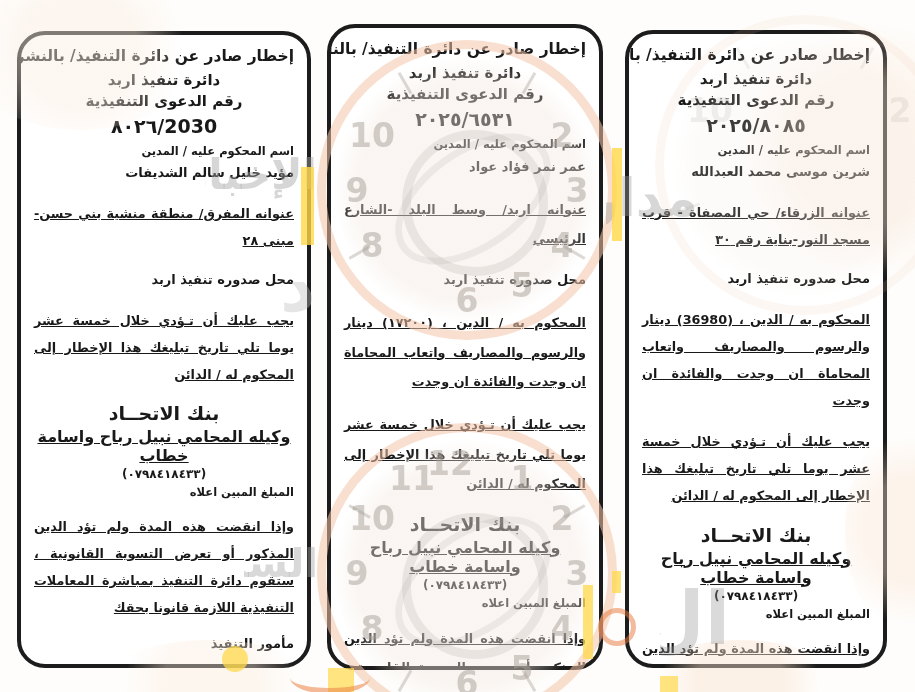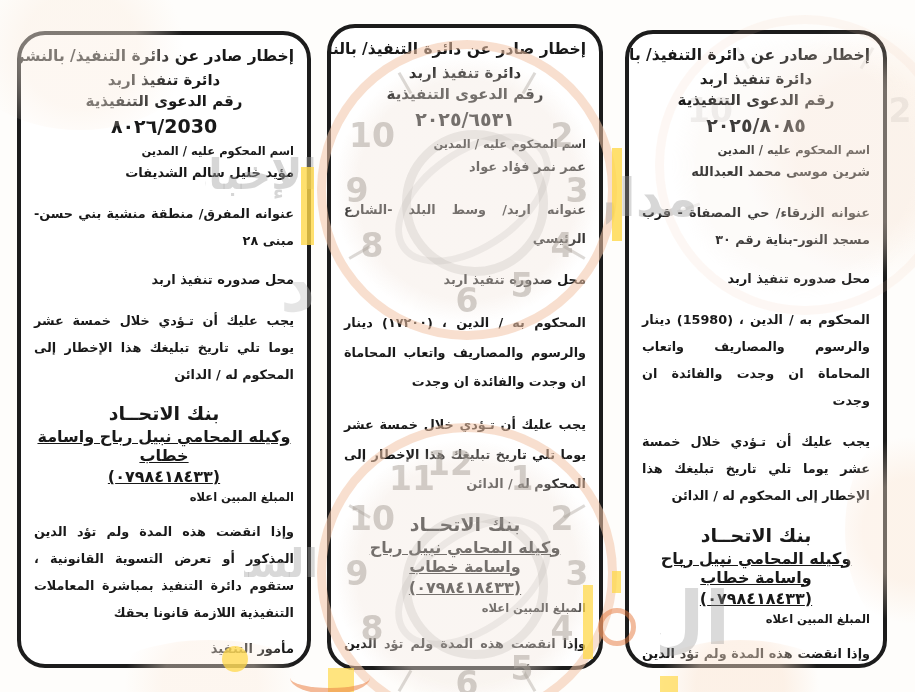--- a/index.html
+++ b/index.html
@@ -16,24 +16,24 @@
     direction:rtl;color:#191919;font-weight:bold;overflow:hidden;
   }
   .notice-right{left:625px;top:30px;width:262px;height:638px;}
   .notice-mid{left:327px;top:24px;width:276px;height:646px;}
   .notice-left{left:17px;top:31px;width:294px;height:637px;}
   .t-title{font-size:15.5px;text-align:center;white-space:nowrap;margin:3px 0 6px;}
   .t-center{font-size:15px;text-align:center;margin:3px 0;}
   .t-num{font-size:19px;text-align:center;margin:5px 0 7px;letter-spacing:.5px;}
   .t-label{font-size:11.5px;text-align:right;margin:4px 0 2px;}
   .t-line{font-size:13px;text-align:right;margin:3px 0;line-height:1.9;}
-  .t-just{font-size:12.8px;text-align:justify;text-align-last:right;line-height:2.12;margin:14px 0;}
+  .t-just{font-size:12.8px;text-align:justify;text-align-last:right;line-height:2.12;margin:14px 0;text-decoration:underline;}
   .t-bank{font-size:19px;text-align:center;margin:7px 0 3px;}
   .t-atty{font-size:16px;text-align:center;margin:2px 0;text-decoration:underline;}
-  .t-phone{font-size:16px;text-align:center;margin:1px 0 4px;text-decoration:underline;}
+  .t-phone{font-size:12px;text-align:center;margin:1px 0 4px;}
   .t-officer{font-size:13px;text-align:right;margin:2px 0 0;}
   .notice-mid .t-just{line-height:2.3;}
   .notice-mid .t-line{line-height:2.05;}
   
   .wm{position:absolute;inset:0;pointer-events:none;z-index:5;}
   .clock{position:absolute;width:300px;height:300px;}
   .ring{position:absolute;inset:0;border:9px solid rgba(243,197,168,.55);border-radius:50%;
         background:radial-gradient(circle at 50% 50%, rgba(243,232,224,.42) 55%, rgba(243,232,224,0) 67%);}
   .hour{position:absolute;transform:translate(-50%,-50%);font-size:33px;font-weight:bold;
         color:rgba(168,160,152,.5);}
@@ -57,21 +57,21 @@
 
 <article class="notice notice-right">
   <h2 class="t-title">إخطار صادر عن دائرة التنفيذ/ بالنشر</h2>
   <div class="t-center">دائرة تنفيذ اربد</div>
   <div class="t-center">رقم الدعوى التنفيذية</div>
   <div class="t-num">٢٠٢٥/٨٠٨٥</div>
   <div class="t-label">اسم المحكوم عليه / المدين</div>
   <div class="t-line">شرين موسى محمد العبدالله</div>
   <p class="t-just">عنوانه الزرقاء/ حي المصفاة - قرب مسجد النور-بناية رقم ٣٠</p>
   <div class="t-line">محل صدوره تنفيذ اربد</div>
-  <p class="t-just">المحكوم به / الدين ، (15980) دينار والرسوم والمصاريف واتعاب المحاماة ان وجدت والفائدة ان وجدت</p>
+  <p class="t-just">المحكوم به / الدين ، (36980) دينار والرسوم والمصاريف واتعاب المحاماة ان وجدت والفائدة ان وجدت</p>
   <p class="t-just">يجب عليك أن تـؤدي خلال خمسة عشر يوما تلي تاريخ تبليغك هذا الإخطار إلى المحكوم له / الدائن</p>
   <div class="t-bank">بنك الاتحــاد</div>
   <div class="t-atty">وكيله المحامي نبيل رباح واسامة خطاب</div>
   <div class="t-phone">(٠٧٩٨٤١٨٤٣٣)</div>
   <div class="t-label">المبلغ المبين اعلاه</div>
   <p class="t-just">وإذا انقضت هذه المدة ولم تؤد الدين المذكور أو تعرض التسوية القانونية ، ستقوم دائرة التنفيذ بمباشرة المعاملات التنفيذية اللازمة قانونا بحقك</p>
 
 </article>
 
 <article class="notice notice-mid">

